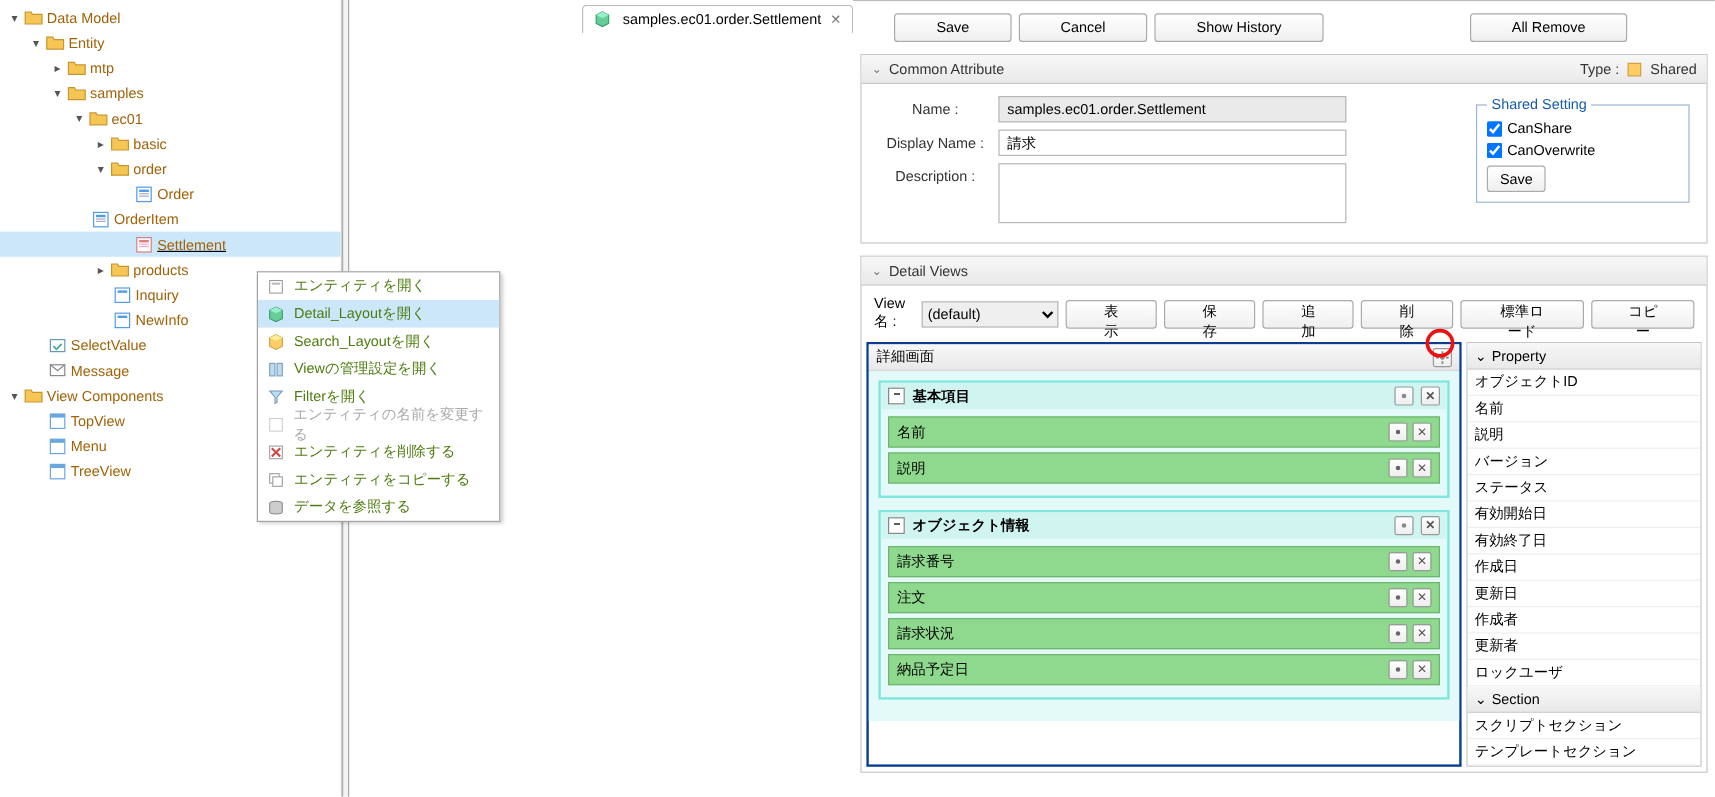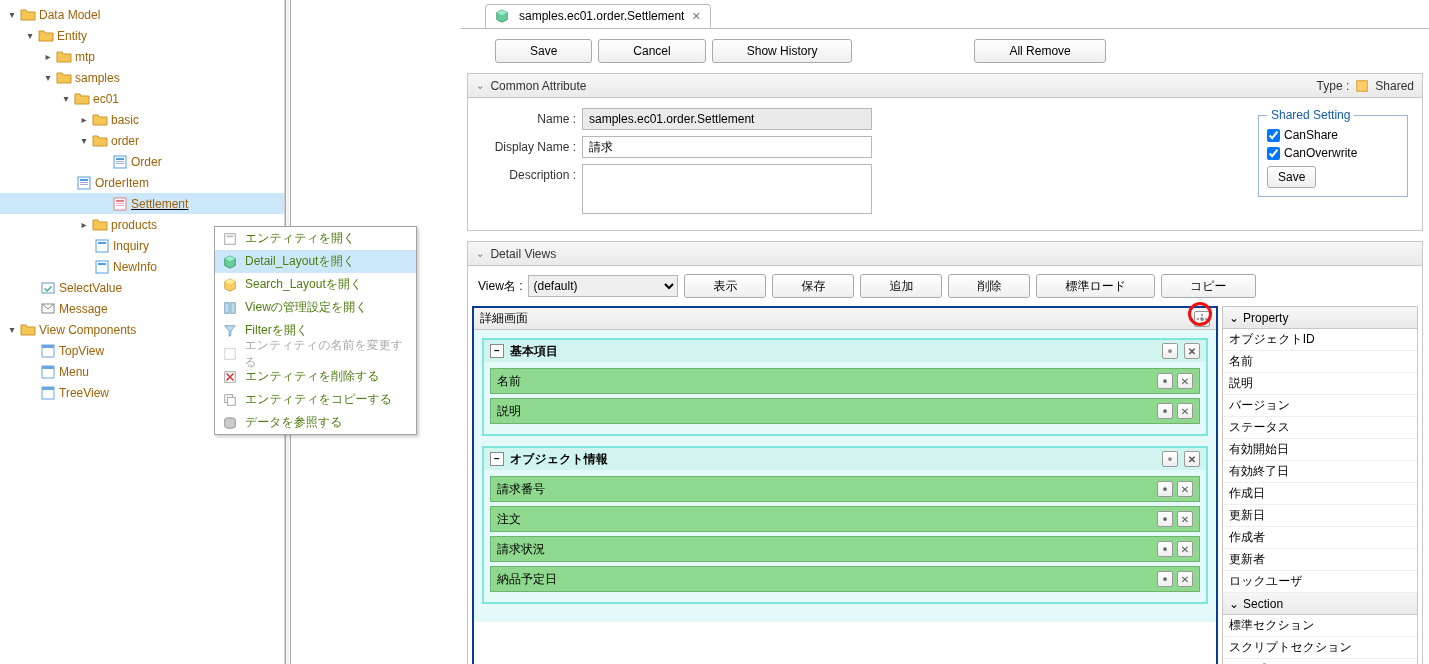--- a/index.html
+++ b/index.html
@@ -15,45 +15,45 @@
 .splitter::before { content: ""; position: absolute; top: 50%; left: 1px; width: 3px; height: 30px; background: repeating-linear-gradient(#999 0 1px, transparent 1px 3px); transform: translateY(-50%); }
 
 .context-menu { position: absolute; left: 214px; top: 226px; width: 203px; background: #fff; border: 1px solid #a3a3a3; box-shadow: 2px 2px 3px rgba(0,0,0,.2); z-index: 50; }
 .cm-item { display: flex; align-items: center; height: 23px; padding: 0 6px 0 6px; cursor: pointer; }
 .cm-item.hover { background: #cde7fa; }
 .cm-item.disabled { color: #aaa; }
 .cm-icon { width: 18px; height: 16px; display: inline-flex; align-items: center; justify-content: center; margin-right: 6px; }
 .cm-label { color: #4d7c0f; }
 .cm-item.disabled .cm-label { color: #aaa; }
 
-.main { flex: 1; display: flex; flex-direction: column; padding-left: 170px; }
+.main { flex: 1; display: flex; flex-direction: row; padding-left: 170px; }
 .tabbar { height: 28px; display: flex; align-items: flex-end; padding-left: 24px; }
 .tab { height: 24px; border: 1px solid #bcbcbc; border-bottom: 1px solid #fff; border-radius: 4px 4px 0 0; background: #fff; display: flex; align-items: center; padding: 0 8px; gap: 6px; }
 .tab-close { width: 12px; height: 12px; display: inline-flex; align-items: center; justify-content: center; color: #777; cursor: pointer; font-size: 11px; }
 
 .content { border-top: 1px solid #bcbcbc; flex: 1; padding: 10px 6px 0 6px; overflow: auto; }
 .top-btns { display: flex; gap: 6px; margin-bottom: 10px; margin-left: 28px; }
 .btn { height: 24px; border: 1px solid #aaa; border-radius: 3px; background: linear-gradient(#fff,#efefef); padding: 0 18px; cursor: pointer; }
 .btn.wide { padding: 0 34px; }
 
 .panel { border: 1px solid #c7c7c7; margin-bottom: 10px; }
 .panel-header { height: 24px; background: linear-gradient(#f7f7f7,#e9e9e9); border-bottom: 1px solid #c7c7c7; display: flex; align-items: center; padding: 0 8px; gap: 6px; color: #333; }
 .panel-header .chev { font-size: 10px; color: #777; cursor: pointer; }
 .panel-header .title { flex: 1; }
 .panel-header .right { display: flex; align-items: center; gap: 6px; color: #333; }
 .shared-icon { width: 14px; height: 14px; }
 
 .panel-body { padding: 10px 14px; display: flex; gap: 20px; }
 .form-col { flex: 1; }
 .form-row { display: flex; align-items: flex-start; margin-bottom: 6px; }
-.form-label { width: 100px; text-align: right; padding-right: 6px; padding-top: 4px; color: #333; }
+.form-label { width: 100px; text-align: center; padding-right: 6px; padding-top: 4px; color: #333; }
 .form-input { height: 22px; border: 1px solid #b7b7b7; padding: 0 6px; width: 290px; background: #fff; }
 .form-input[readonly] { background: #eaeaea; }
 .form-textarea { width: 290px; height: 50px; border: 1px solid #b7b7b7; resize: none; }
-.fieldset { border: 1px solid #9cb6d6; padding: 6px 8px 8px; width: 150px; }
+.fieldset { border: 1px solid #9cb6d6; padding: 6px 8px 8px; width: 178px; }
 .fieldset legend { color: #145caa; padding: 0 4px; }
 .fieldset label { display: flex; align-items: center; gap: 4px; margin-bottom: 4px; }
 .small-btn { height: 22px; border: 1px solid #aaa; border-radius: 3px; background: linear-gradient(#fff,#efefef); padding: 0 10px; cursor: pointer; margin-top: 2px; }
 
 .view-row { display: flex; align-items: center; gap: 6px; padding: 8px 10px; }
 .view-row select { height: 22px; border: 1px solid #b7b7b7; width: 150px; }
 .view-row .btn { padding: 0 28px; }
 
 .editor-wrap { display: flex; gap: 4px; padding: 0 4px 4px; }
 .editor { flex: 1; border: 2px solid #0a3d91; }
@@ -549,21 +549,20 @@
               <div class="side-item">更新日</div>
               <div class="side-item">作成者</div>
               <div class="side-item">更新者</div>
               <div class="side-item">ロックユーザ</div>
             </div>
           <div class="side-head">
               <span class="chev">⌄</span>
               <span>Section</span>
             </div>
           <div id="section-list">
-              <div class="side-item">標準セクション</div>
               <div class="side-item">スクリプトセクション</div>
               <div class="side-item">テンプレートセクション</div>
             </div>
         </div>
       </div>
 
       <div class="red-circle" style="right:210px; top:60px"></div>
     </div>
   </div>
 </div>

